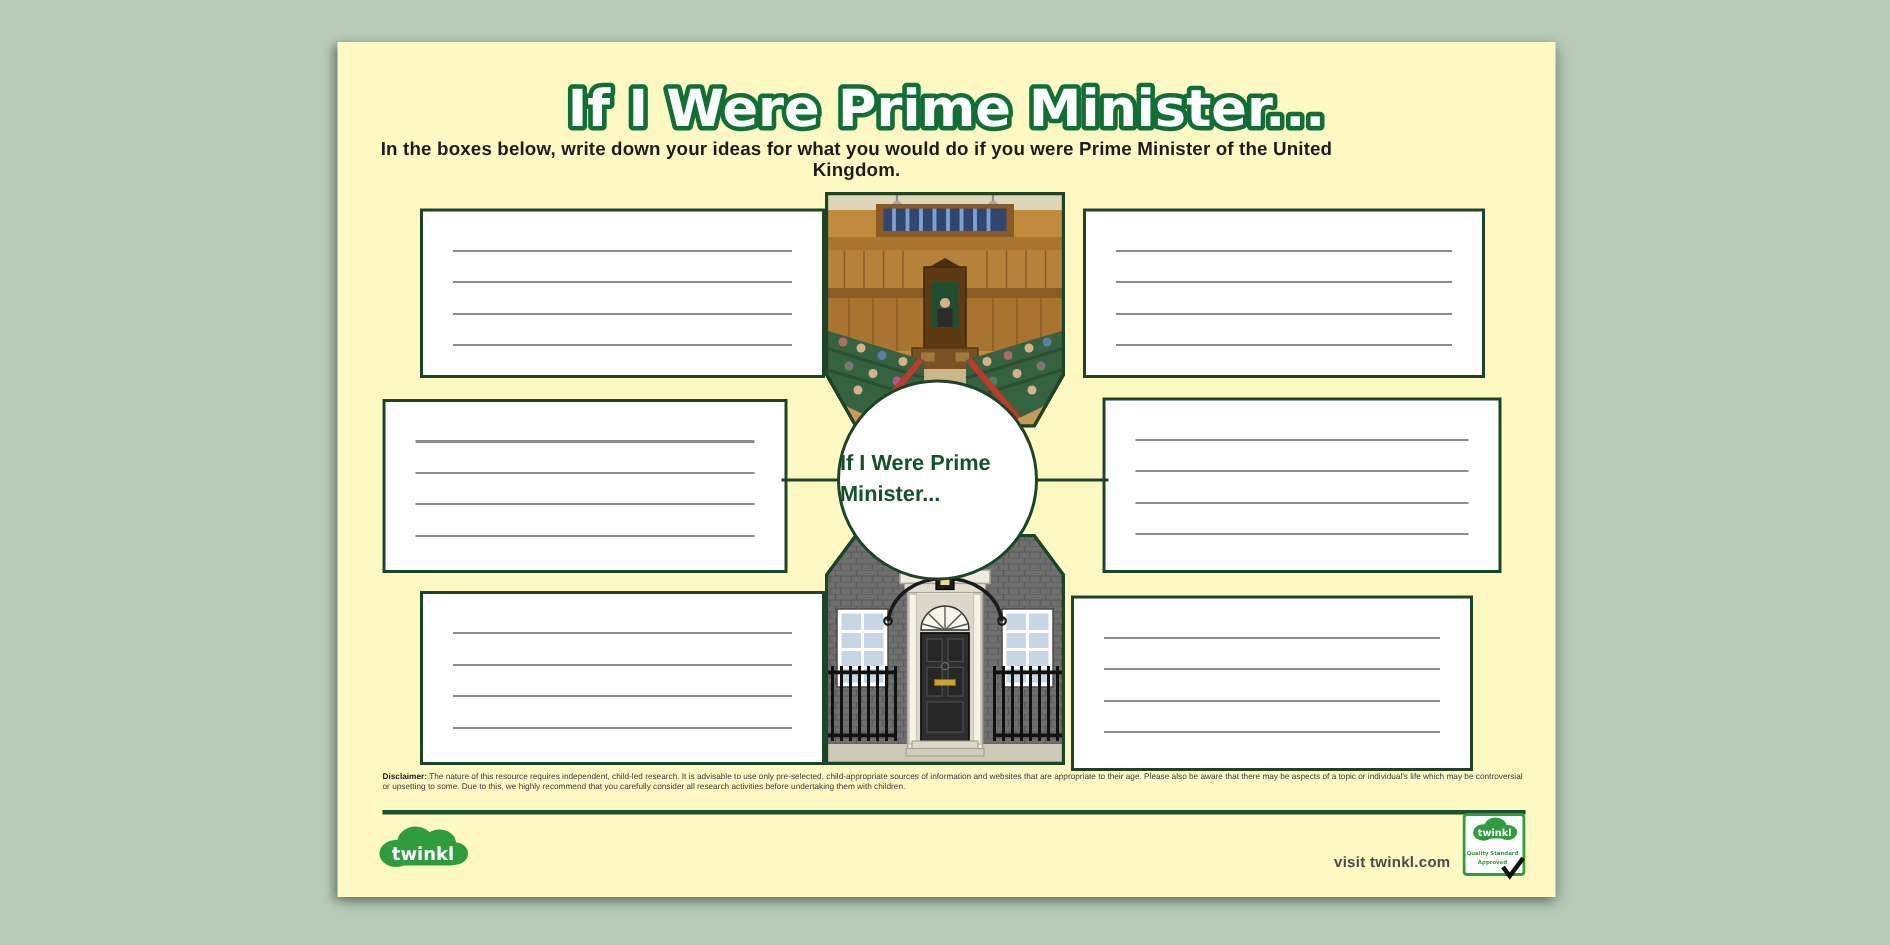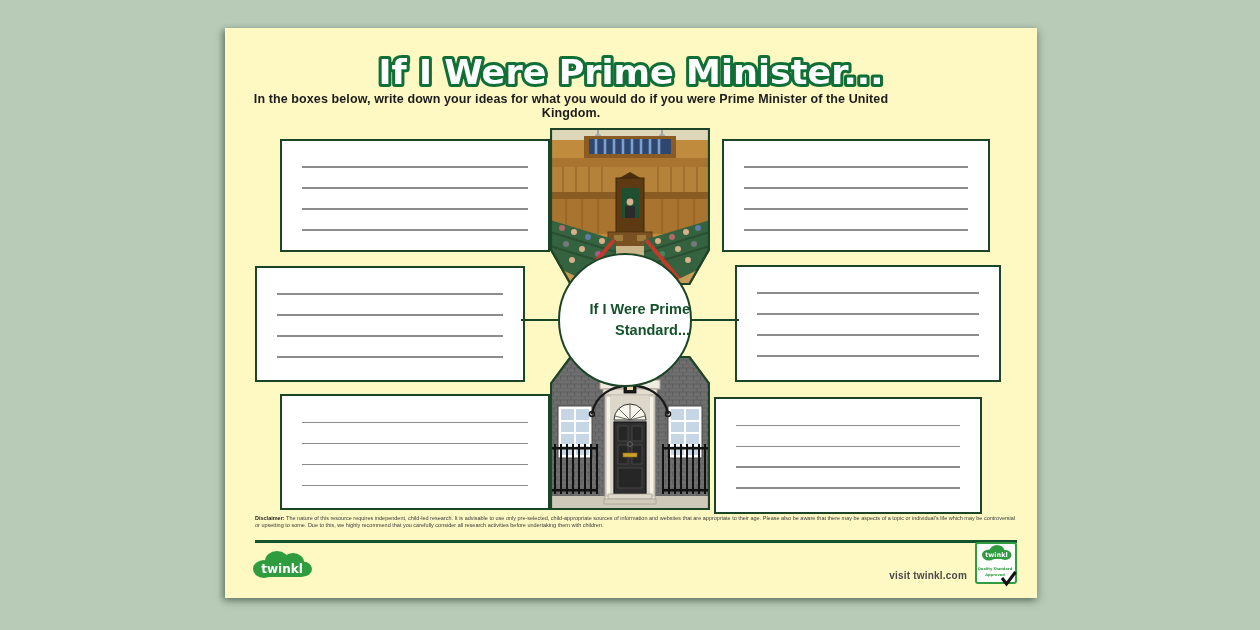--- a/index.html
+++ b/index.html
@@ -53,21 +53,21 @@
   
   .illus { position:absolute; width:160px; z-index:1; }
   .illus svg { display:block; }
   .commons { left:325px; top:100px; height:157px; }
   .downing { left:325px; top:328px; height:154px; }
 
   
   .topic-circle {
     position:absolute; left:333px; top:225px; width:134px; height:134px;
     background:#fff; border:2px solid #1c4527; border-radius:50%;
-    z-index:2; display:flex; flex-direction:column; align-items:flex-end; justify-content:center;
+    z-index:2; display:flex; flex-direction:column; align-items:flex-start; justify-content:center;
     text-align:center;
   }
   .topic-circle .t {
     font-size:14.5px; font-weight:bold; color:#14522a; line-height:1.45;
   }
 
   
   .disclaimer {
     position:absolute; left:30px; top:487px; width:762px;
     font-size:5.5px; line-height:7px; color:#3a3a3a;
@@ -314,21 +314,21 @@
             <rect x="148" y="88" width="2" height="50"></rect>
               <rect x="154" y="88" width="2" height="50"></rect>
           </g>
         </g>
         <path d="M20.6,1 H139.4 L159,27.4 V153 H1 V27.4 Z" fill="none" stroke="#1c4527" stroke-width="2.2"></path>
       </svg>
     </div>
 
     <div class="topic-circle">
       <div class="t">If I Were Prime</div>
-      <div class="t">Standard...</div>
+      <div class="t">Minister...</div>
     </div>
 
     <div class="disclaimer"><b>Disclaimer:</b><span> The nature of this resource requires independent, child-led research. It is advisable to use only pre-selected, child-appropriate sources of information and websites that are appropriate to their age. Please also be aware that there may be aspects of a topic or individual's life which may be controversial or upsetting to some. Due to this, we highly recommend that you carefully consider all research activities before undertaking them with children.</span></div>
 
     <div class="rule"></div>
 
     <svg class="brand-logo" viewBox="0 0 64 34">
       <g fill="#2f9c3f">
         <ellipse cx="13" cy="20" rx="11" ry="9"></ellipse>
         <ellipse cx="26" cy="12" rx="12" ry="10"></ellipse>

